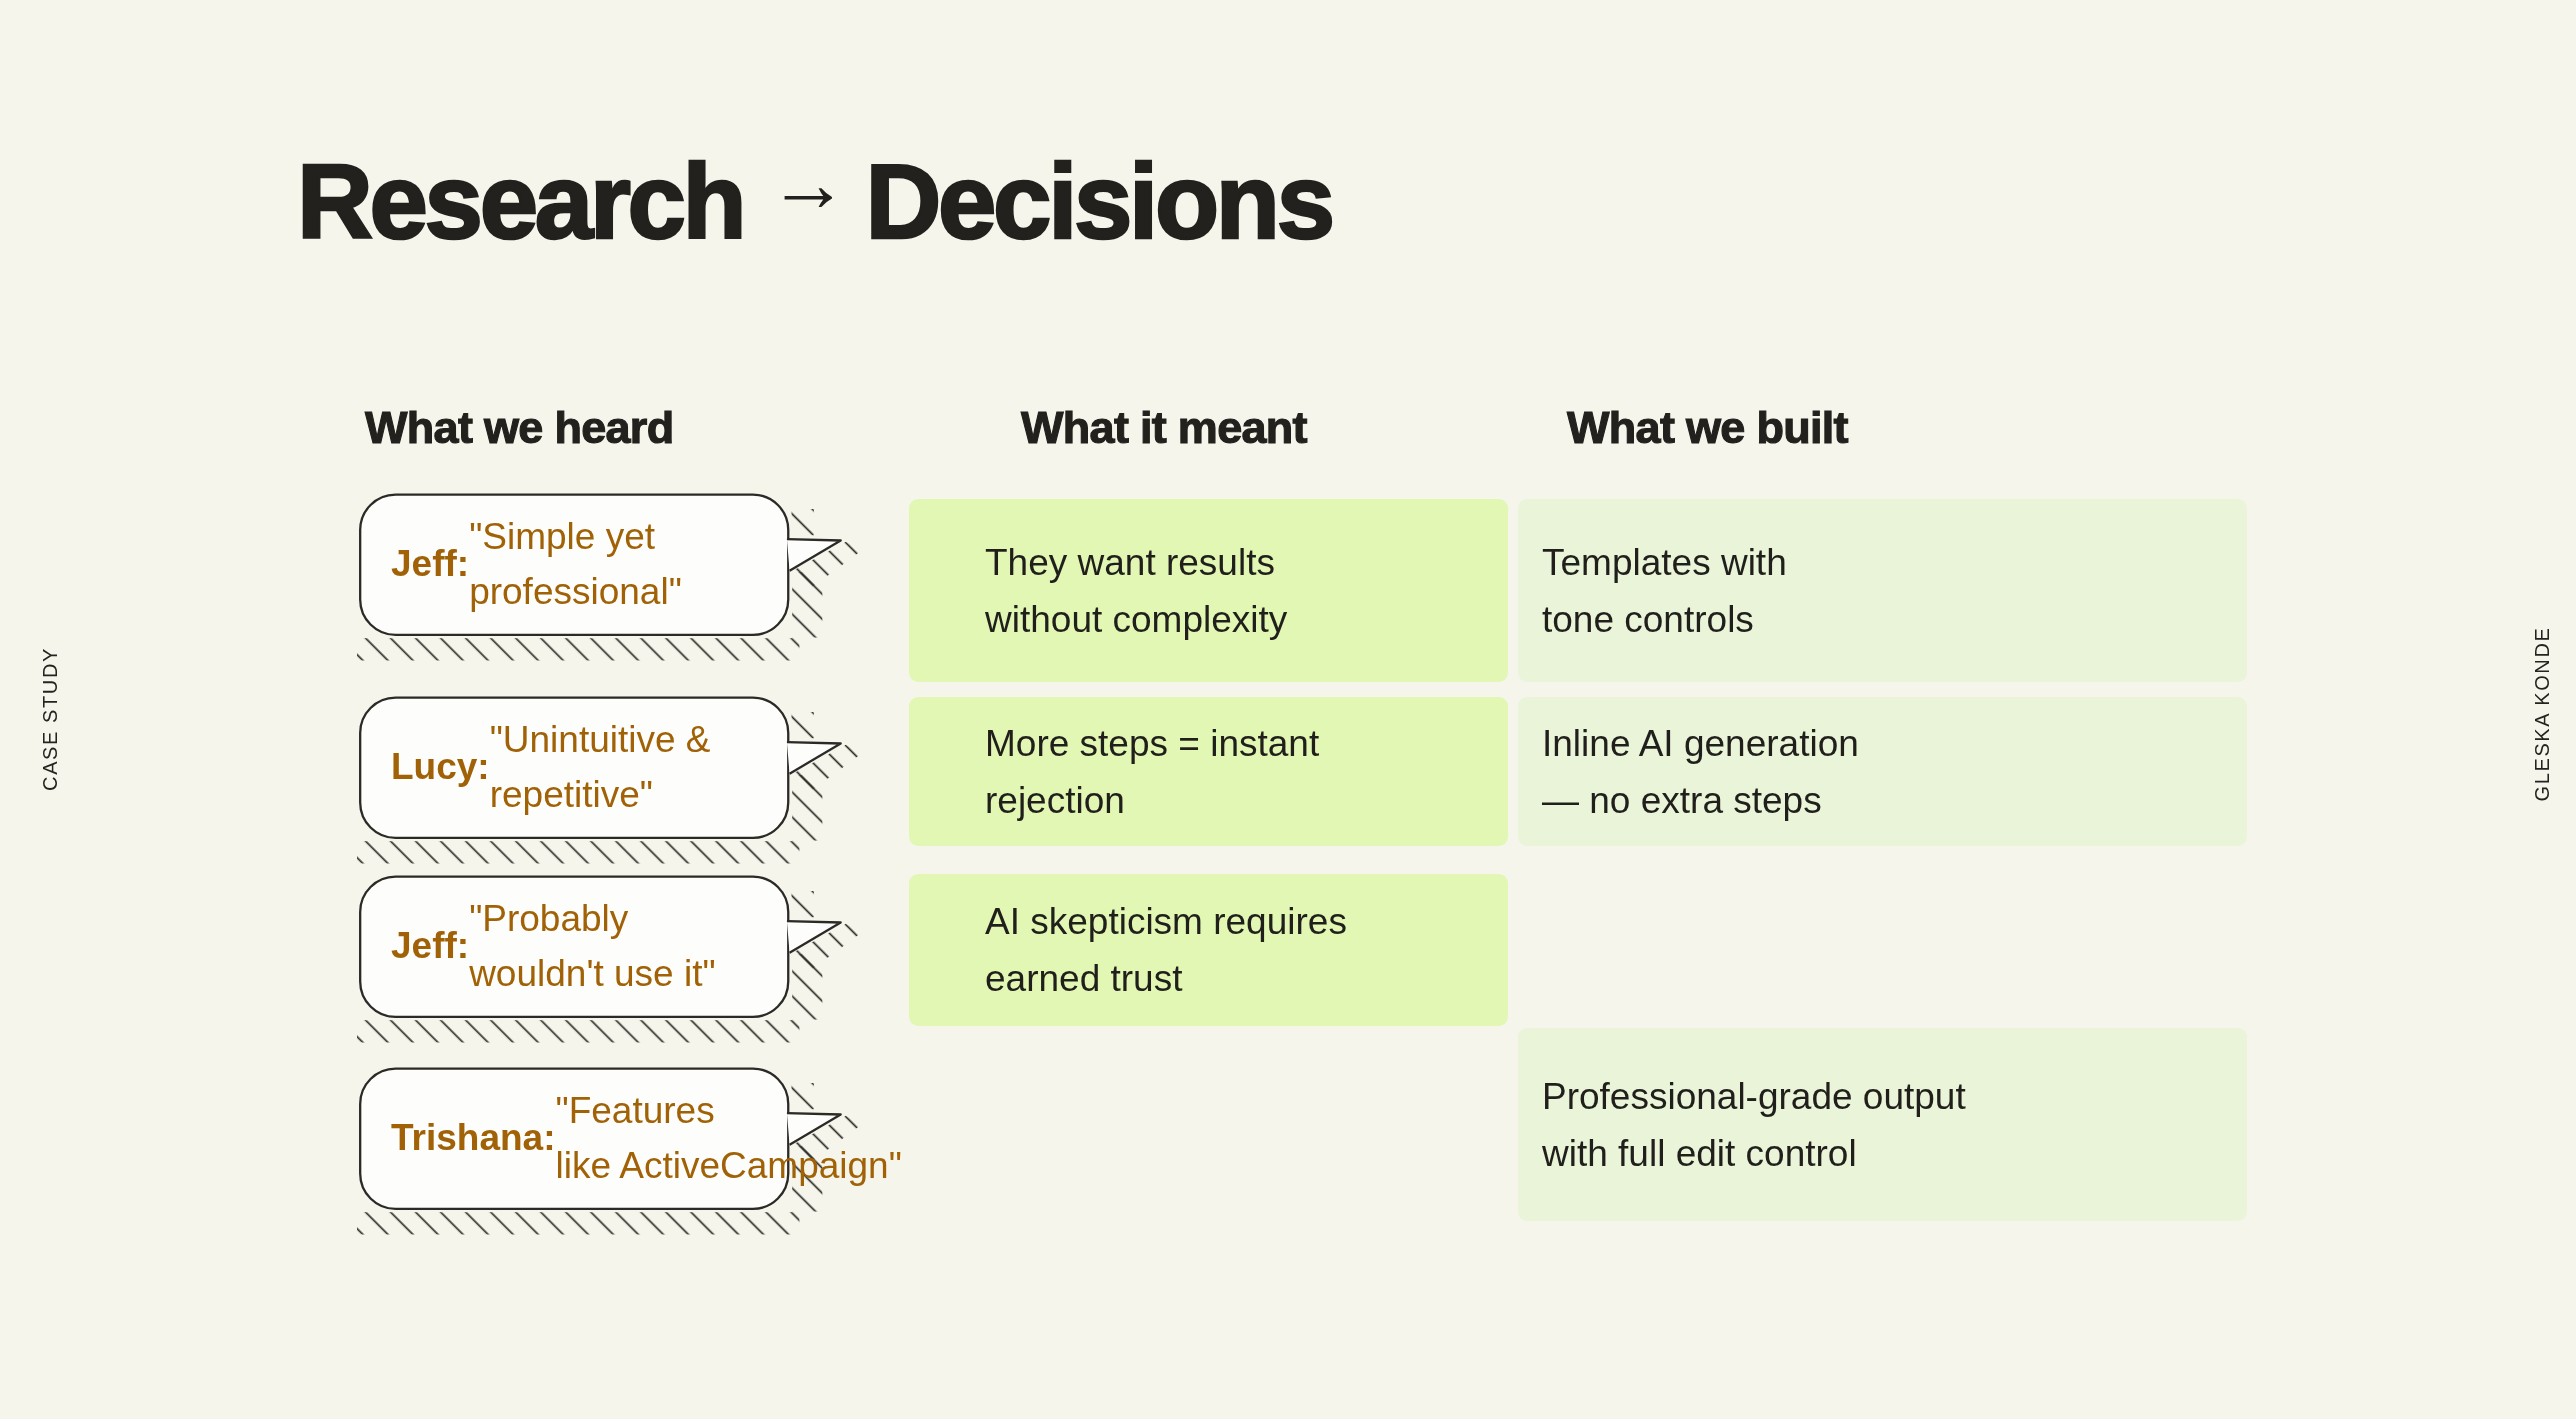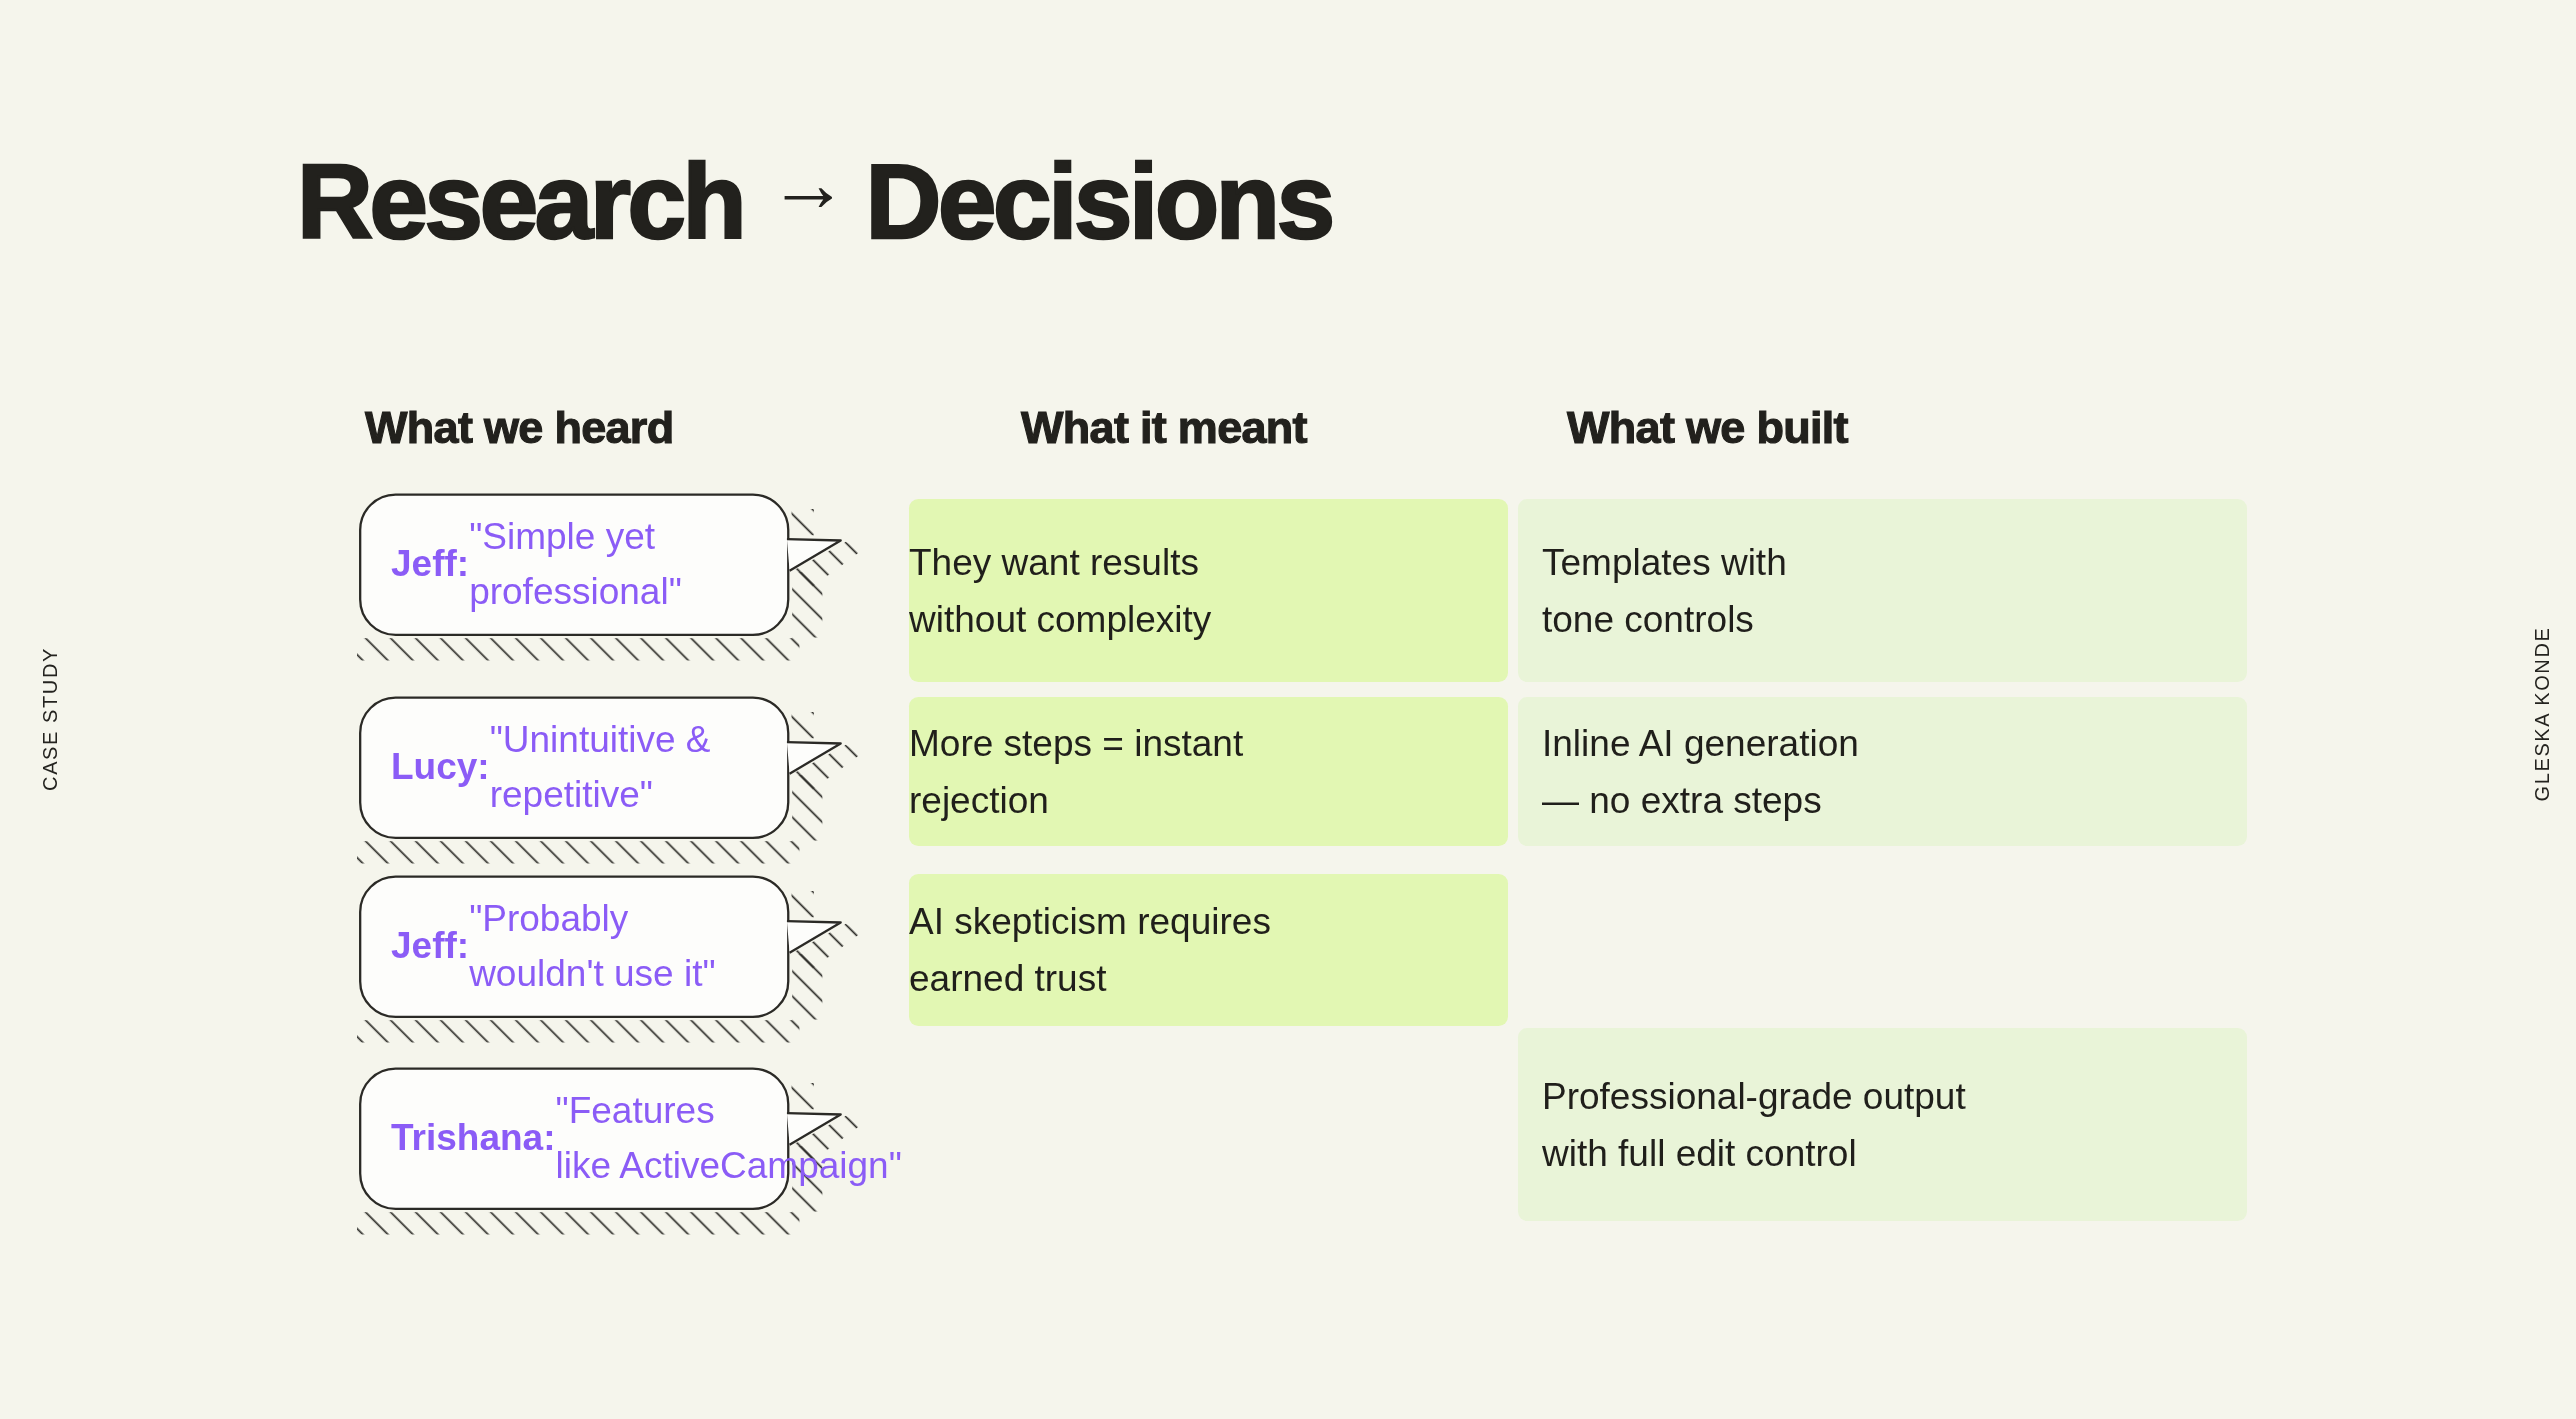--- a/index.html
+++ b/index.html
@@ -34,32 +34,32 @@
   }
   .h-heard{left:365px;}
   .h-meant{left:985px;margin-left:36px;}
   .h-built{left:1567px;}
   
   .bubble{position:absolute;left:357px;width:519px;height:177px;}
   .bubble svg{position:absolute;left:0;top:0;}
   .bubble-text{
     position:absolute;left:34px;top:0;height:143px;width:421px;
     display:flex;align-items:center;
-    font-size:37px;line-height:55px;color:#8b5cf6;
+    font-size:37px;line-height:55px;color:#a16207;
     white-space:pre;
   }
   .spk{font-weight:700;}
   
   .cell{
     position:absolute;border-radius:9.2px;
     display:flex;align-items:center;
     font-size:37px;line-height:57px;color:#201f1b;
     white-space:pre;
   }
-  .cell.meant{left:909px;width:599px;background:#e2f7b3;box-sizing:border-box;}
+  .cell.meant{left:909px;width:599px;background:#e2f7b3;padding-left:76px;box-sizing:border-box;}
   .cell.built{left:1518px;width:729px;background:#e9f4d8;padding-left:24px;box-sizing:border-box;}
   .r1{top:499px;height:183px;}
   .r2{top:697px;height:149px;}
   .r3{top:862px;height:152px;margin-top:12px;}
   .r4{top:1028px;height:193px;}
   .b1{top:492px;}
   .b2{top:695px;}
   .b3{top:874px;}
   .b4{top:1066px;}
   

